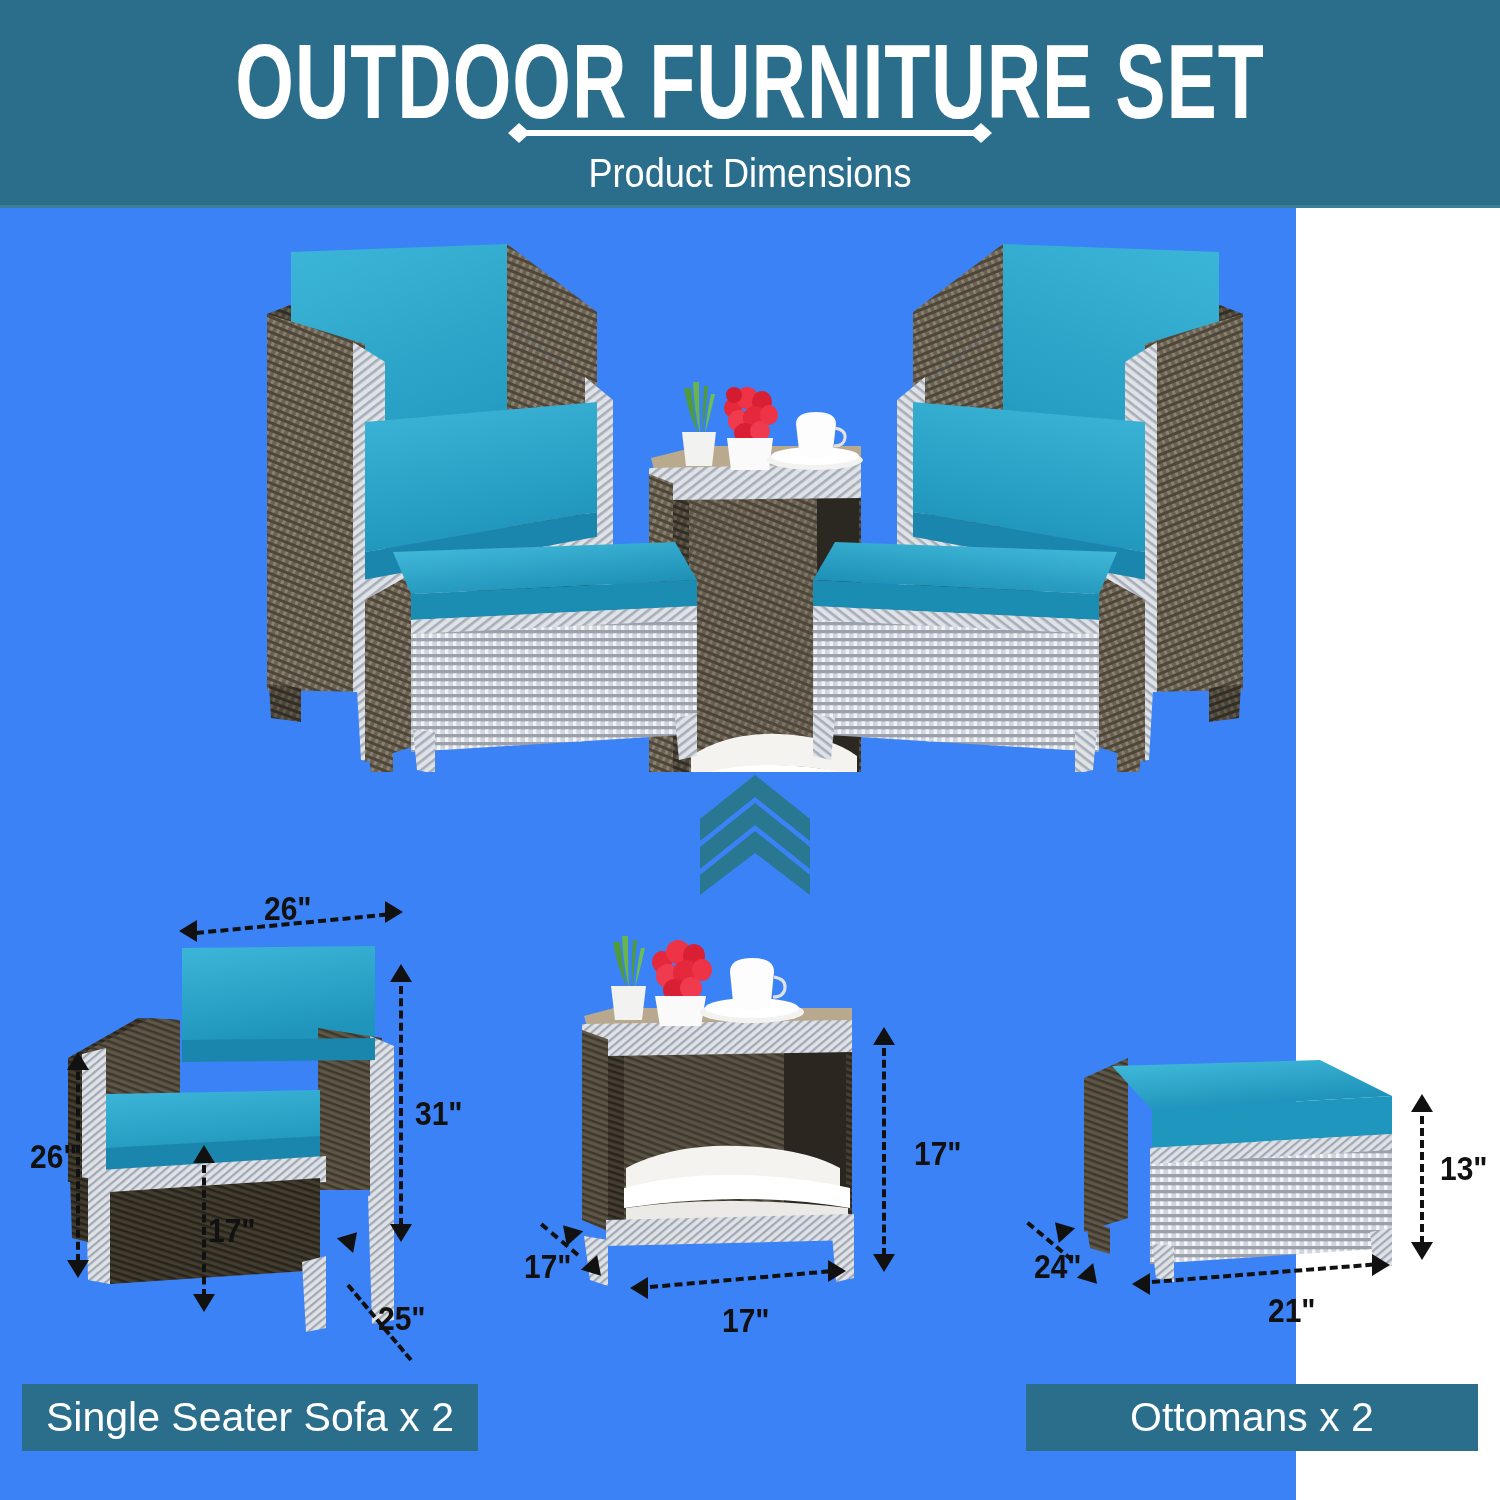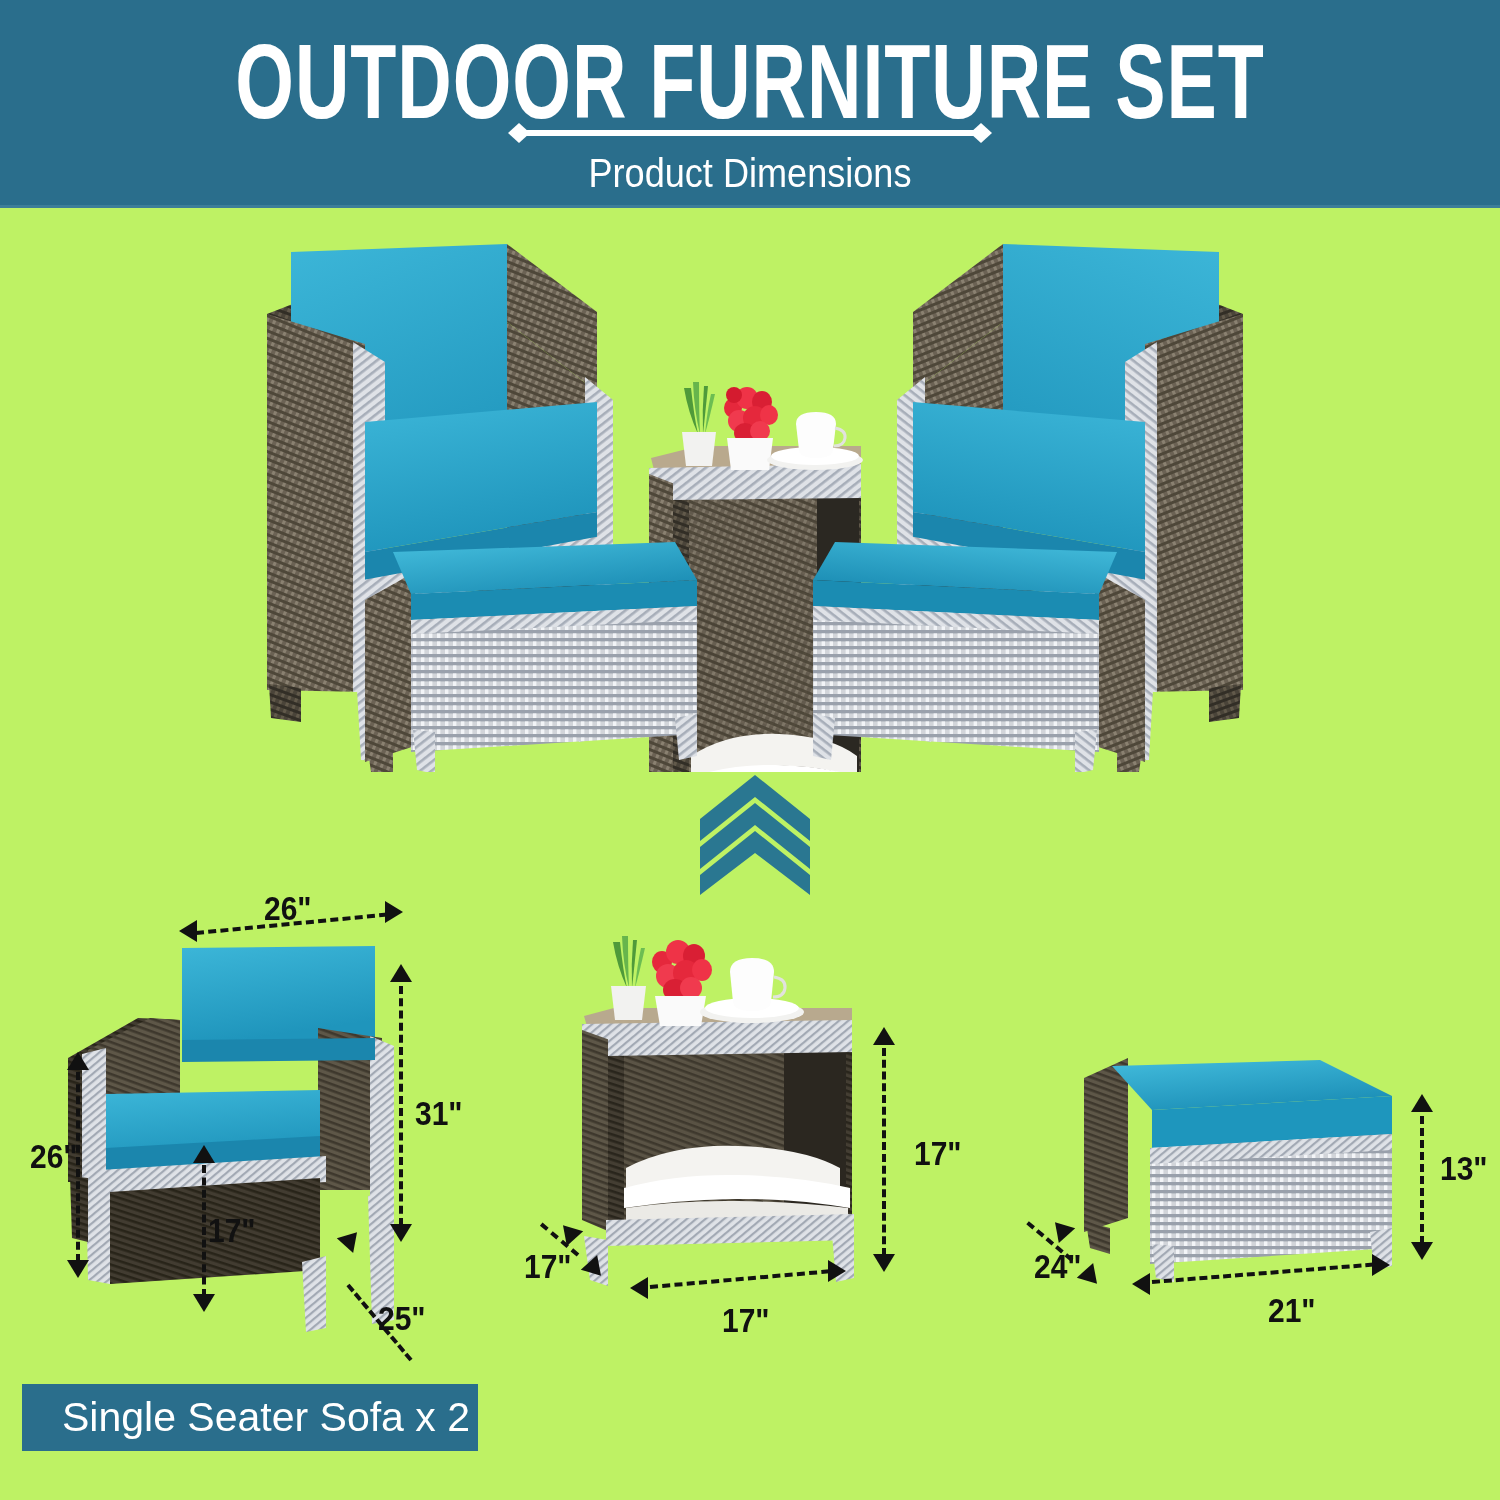--- a/index.html
+++ b/index.html
@@ -2,21 +2,21 @@
 <html><head>
 <meta charset="utf-8">
 <style>
   * { box-sizing: border-box; margin: 0; padding: 0; }
   html, body {
     width: 1500px; height: 1500px;
     background: #ffffff;
     font-family: "Liberation Sans", sans-serif;
     overflow: hidden;
   }
-  #page { position: relative; width: 1500px; height: 1500px; background:#bef264; }
+  #page { position: relative; width: 1296px; height: 1500px; background:#3b82f6; }
 
   
   .header {
     position:absolute; left:0; top:0; width:1500px; height:208px;
     background:#2a6e8c;
     border-bottom:3px solid #3d7e99;
   }
   .header-title {
     position:absolute; left:0; top:22px; width:1500px;
     text-align:center;
@@ -61,21 +61,21 @@
   .arw-d { border-left:11px solid transparent; border-right:11px solid transparent; border-top:18px solid #111; }
 
   
   .cap-box {
     position:absolute; top:1384px; height:67px; background:#2a6e8c;
     display:flex; align-items:center;
     color:#fff; font-size:41px; font-weight:400;
     font-family:"Liberation Sans", sans-serif;
   }
   .cap-box span { display:block; width:100%; }
-  #cap0 { left:22px;   width:456px; justify-content:flex-start; padding-left:40px; }
+  #cap0 { left:22px;   width:456px; justify-content:flex-start; padding-left:24px; }
   #cap0 span { text-align:left; }
   #cap1 { left:504px;  width:506px; padding-left:18px; }
   #cap1 span { text-align:left; }
   #cap2 { left:1026px; width:452px; }
   #cap2 span { text-align:center; }
 </style>
 </head>
 <body>
 
 <div id="page">
@@ -456,14 +456,17 @@
     
     <div class="dim-label" style="left:268px; top:262px;">21"</div>
     <div class="dash-h" style="left:152px; top:250px; width:222px; transform:rotate(-4.5deg); transform-origin:left center;"></div>
     <div class="arw arw-l" style="left:132px; top:243px;"></div>
     <div class="arw arw-r" style="left:372px; top:224px;"></div>
   </div>
 
   <div class="cap-box" id="cap0">
     <span>Single Seater Sofa x 2</span>
   </div>
+  <div class="cap-box" id="cap2">
+    <span>Ottomans x 2</span>
+  </div>
 
 </div>
 
 </body></html>

